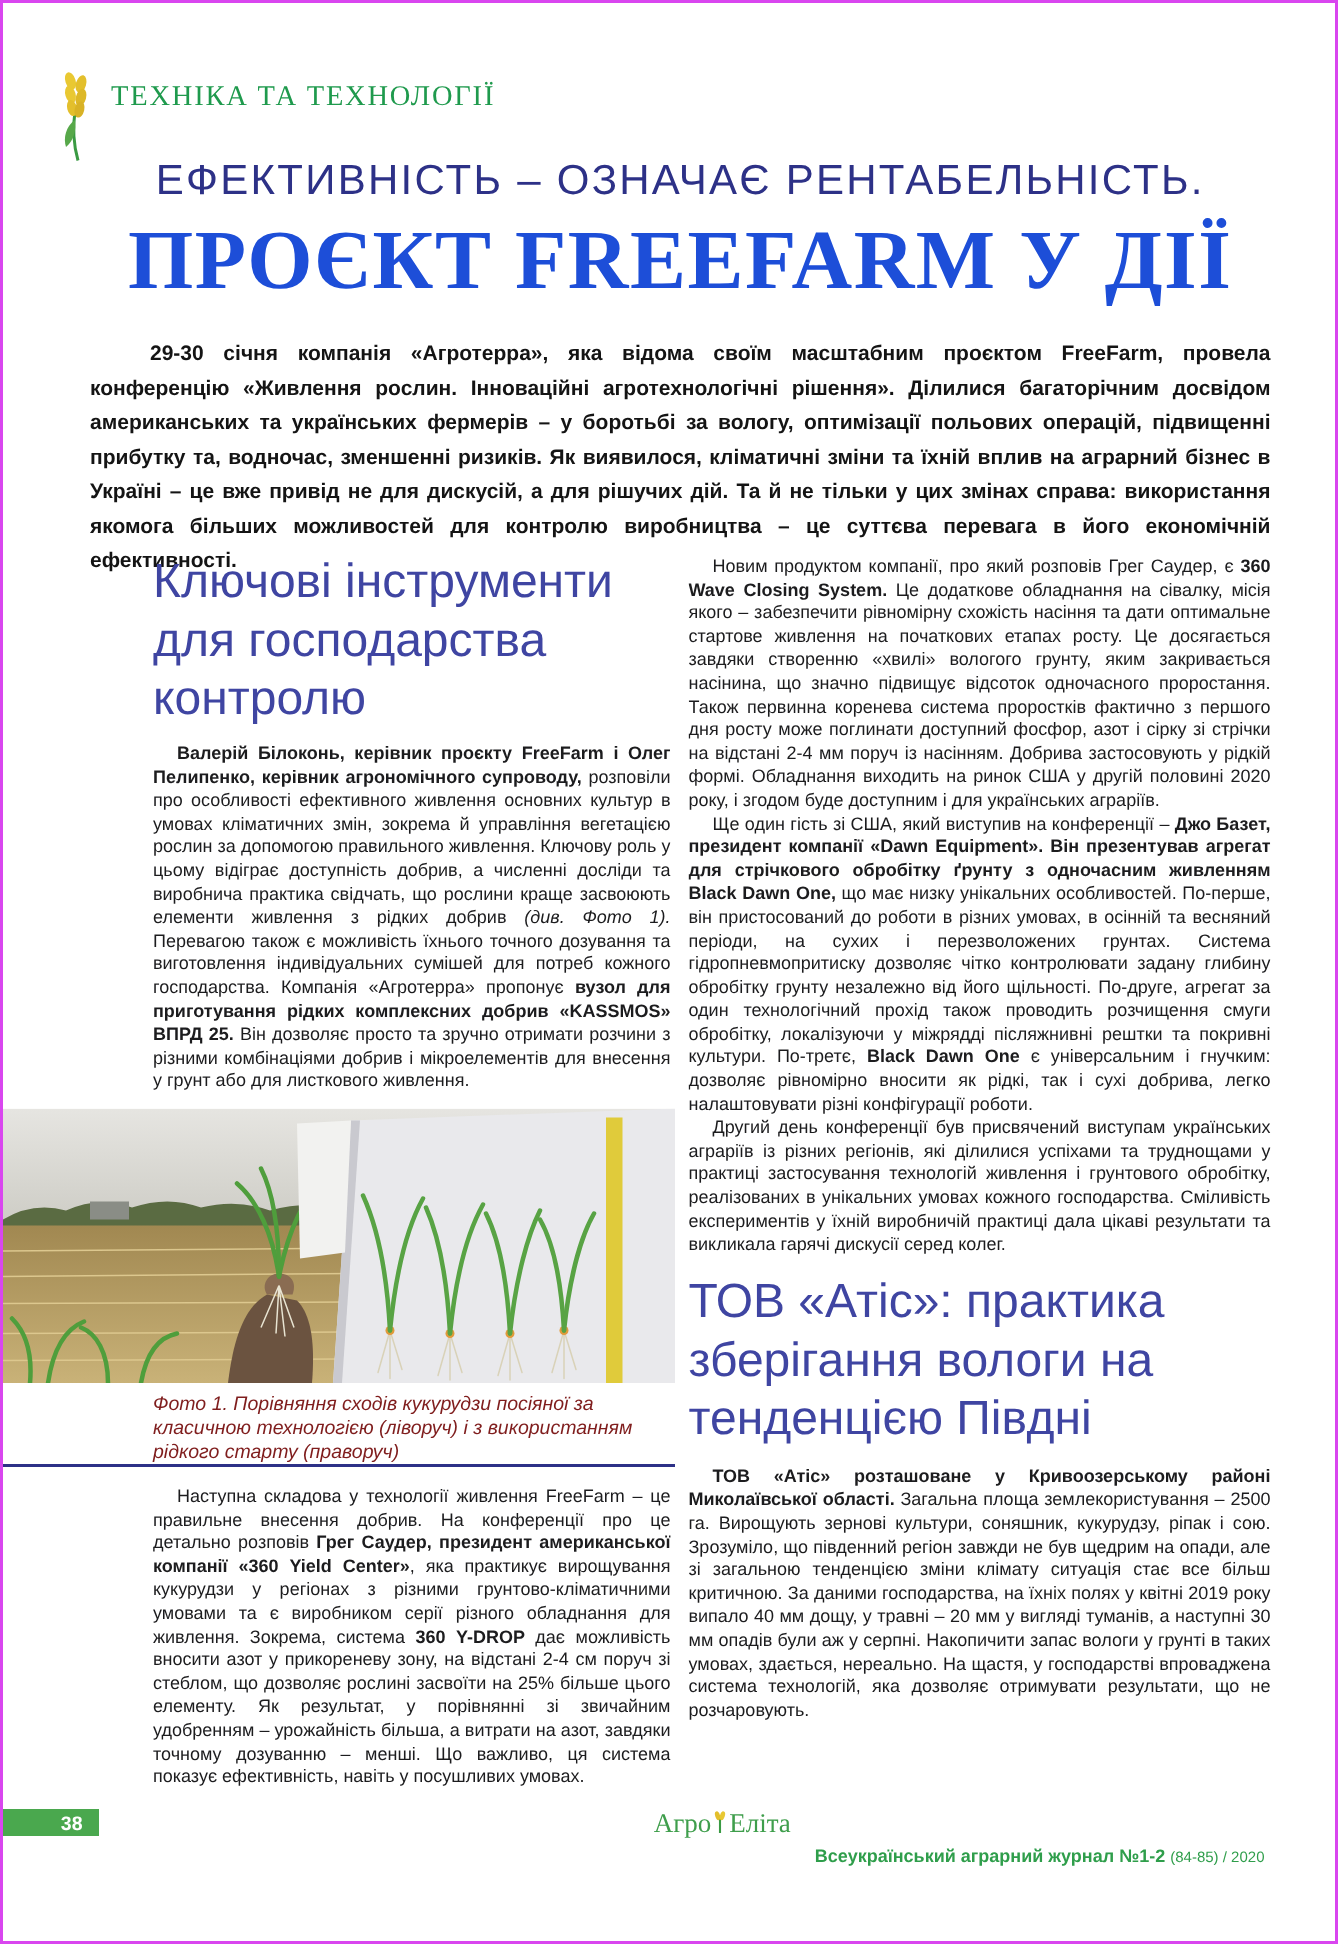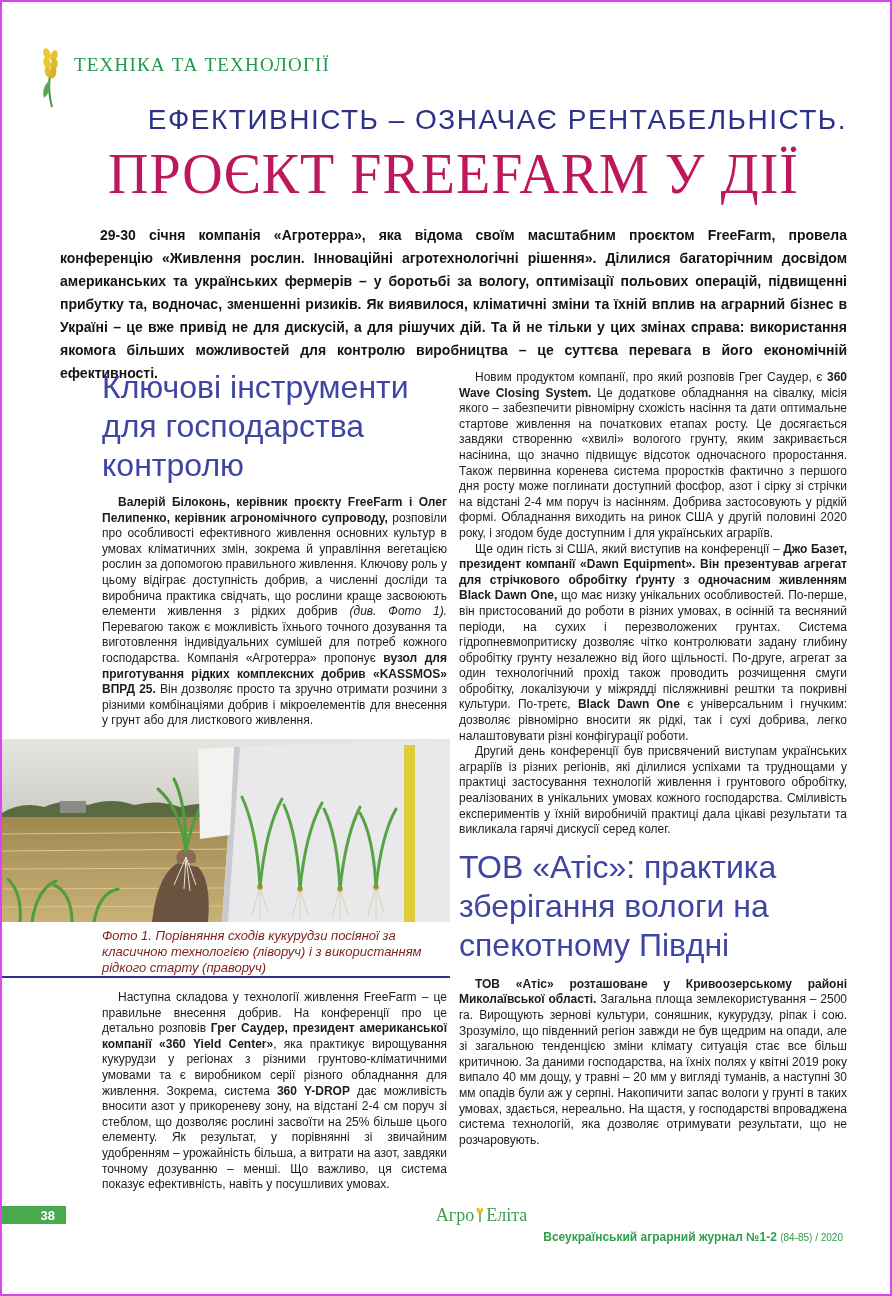--- a/index.html
+++ b/index.html
@@ -16,29 +16,29 @@
   
   .section-header{position:absolute;left:36px;top:44px;display:flex;align-items:flex-start;}
   .section-header .label{
     font-family:"Liberation Serif",serif;
     font-size:19px;letter-spacing:1.2px;color:#1f9a4d;
     margin-left:10px;margin-top:8px;white-space:nowrap;
   }
   
   .kicker{
     position:absolute;left:58px;top:102px;width:787px;
-    text-align:right;color:#2d3187;
+    text-align:center;color:#2d3187;
     font-family:"Liberation Sans",sans-serif;
     font-size:28px;font-weight:400;letter-spacing:1.5px;white-space:nowrap;
   }
   .main-title{
     position:absolute;left:58px;top:140px;width:787px;
-    text-align:center;color:#be185d;
+    text-align:center;color:#1d4ed8;
     font-family:"Liberation Serif",serif;
-    font-size:56px;font-weight:400;letter-spacing:1px;white-space:nowrap;
+    font-size:56px;font-weight:700;letter-spacing:1px;white-space:nowrap;
   }
   
   .intro{
     position:absolute;left:58px;top:222px;width:787px;
     font-size:14px;line-height:23px;font-weight:700;
     text-align:justify;text-indent:40px;color:#141414;
   }
   
   .col-heading{
     font-size:32px;line-height:39px;font-weight:300;
@@ -181,21 +181,21 @@
   <div class="caption-rule"></div>
 
   <div class="left-bottom">
     <p class="body-p"><span>Наступна складова у технології живлення FreeFarm – це правильне внесення добрив. На конференції про це детально розповів </span><b>Грег Саудер, президент американської компанії «360 Yield Center»</b><span>, яка практикує вирощування кукурудзи у регіонах з різними грунтово-кліматичними умовами та є виробником серії різного обладнання для живлення. Зокрема, система </span><b>360 Y-DROP</b><span> дає можливість вносити азот у прикореневу зону, на відстані 2-4 см поруч зі стеблом, що дозволяє рослині засвоїти на 25% більше цього елементу. Як результат, у порівнянні зі звичайним удобренням – урожайність більша, а витрати на азот, завдяки точному дозуванню – менші. Що важливо, ця система показує ефективність, навіть у посушливих умовах.</span></p>
   </div>
 
   <div class="right-col">
     <p class="body-p"><span>Новим продуктом компанії, про який розповів Грег Саудер, є </span><b>360 Wave Closing System.</b><span> Це додаткове обладнання на сівалку, місія якого – забезпечити рівномірну схожість насіння та дати оптимальне стартове живлення на початкових етапах росту. Це досягається завдяки створенню «хвилі» вологого грунту, яким закривається насінина, що значно підвищує відсоток одночасного проростання. Також первинна коренева система проростків фактично з першого дня росту може поглинати доступний фосфор, азот і сірку зі стрічки на відстані 2-4 мм поруч із насінням. Добрива застосовують у рідкій формі. Обладнання виходить на ринок США у другій половині 2020 року, і згодом буде доступним і для українських аграріїв.</span></p>
     <p class="body-p"><span>Ще один гість зі США, який виступив на конференції – </span><b>Джо Базет, президент компанії «Dawn Equipment». Він презентував агрегат для стрічкового обробітку ґрунту з одночасним живленням Black Dawn One,</b><span> що має низку унікальних особливостей. По-перше, він пристосований до роботи в різних умовах, в осінній та весняний періоди, на сухих і перезволожених грунтах.  Система гідропневмопритиску дозволяє чітко контролювати задану глибину обробітку грунту незалежно від його щільності. По-друге, агрегат за один технологічний прохід також проводить розчищення смуги обробітку, локалізуючи у міжрядді післяжнивні рештки та покривні культури. По-третє, </span><b>Black Dawn One</b><span> є універсальним і гнучким: дозволяє рівномірно вносити як рідкі, так і сухі добрива, легко налаштовувати різні конфігурації роботи.</span></p>
     <p class="body-p">Другий день конференції був присвячений виступам українських аграріїв із різних регіонів, які ділилися успіхами та труднощами у практиці застосування  технологій живлення і грунтового обробітку, реалізованих в унікальних умовах кожного господарства. Сміливість експериментів у їхній виробничій практиці дала цікаві результати та викликала гарячі дискусії серед колег.</p>
-    <h2 class="col-heading">ТОВ «Атіс»: практика зберігання вологи на спекотному Півдні</h2>
+    <h2 class="col-heading">ТОВ «Атіс»: практика зберігання вологи на тенденцією Півдні</h2>
     <p class="body-p"><b>ТОВ «Атіс» розташоване у Кривоозерському районі Миколаївської області.</b><span> Загальна площа землекористування – 2500 га. Вирощують зернові культури, соняшник, кукурудзу, ріпак і сою. Зрозуміло, що південний регіон завжди не був щедрим на опади, але зі загальною тенденцією зміни клімату ситуація стає все більш критичною. За даними господарства, на їхніх полях у квітні 2019 року випало 40 мм дощу, у травні – 20 мм у вигляді туманів, а наступні 30 мм опадів були аж у серпні. Накопичити запас вологи у грунті в таких умовах, здається, нереально. На щастя, у господарстві впроваджена система технологій, яка дозволяє отримувати результати, що не розчаровують.</span></p>
   </div>
 
   <div class="page-num-bar">
     <span>38</span>
   </div>
   <div class="footer-right">
     <span class="brand">
       <span>Агро</span>
       <svg class="wheat-small" width="10" height="16" viewBox="0 0 10 16">

